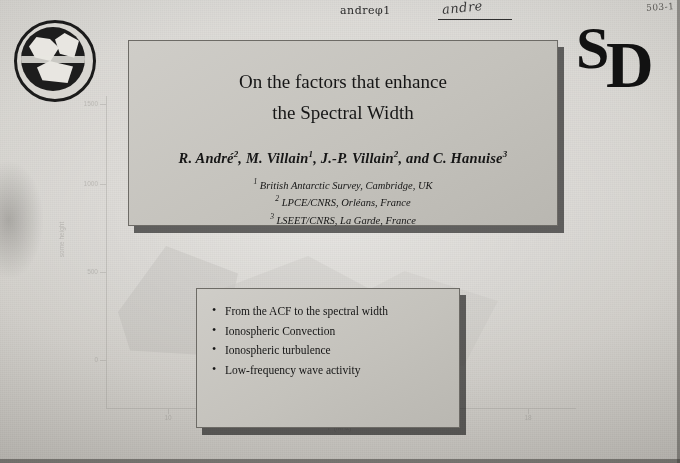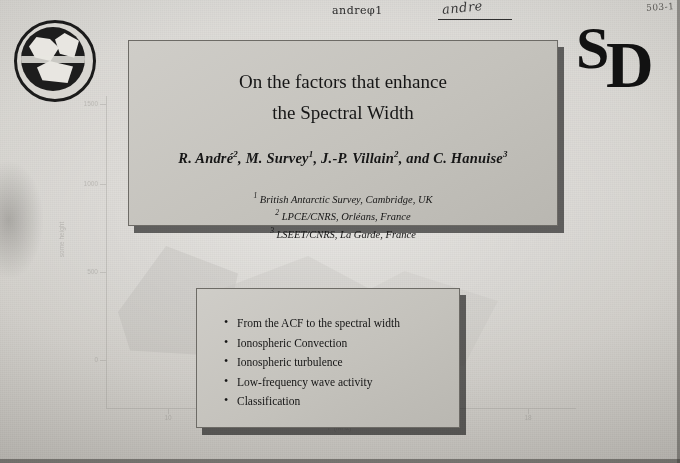--- a/index.html
+++ b/index.html
@@ -189,21 +189,21 @@
   }
 
   
   .handwrite {
     position: absolute;
     font-family: "DejaVu Serif", serif;
     color: #2a2a2a;
     font-size: 11px;
     letter-spacing: 0.5px;
   }
-  #hw-id { left: 332px; top: 4px; text-align: right; }
+  #hw-id { left: 340px; top: 4px; text-align: right; }
   #hw-sig {
     left: 442px; top: 0px;
     font-style: italic;
     font-size: 13px;
     transform: rotate(-6deg);
     color: #3a3a3a;
   }
   #hw-sig-underline {
     position: absolute;
     left: 438px; top: 19px;
@@ -245,38 +245,38 @@
   }
   .t-authors {
     font-size: 14.5px;
     font-weight: bold;
     font-style: italic;
     margin-top: 24px;
     letter-spacing: 0.2px;
   }
   .t-authors sup { font-size: 9px; font-weight: bold; }
   .t-affils {
-    margin-top: 22px;
+    margin-top: 8px;
     font-size: 10.5px;
     font-style: italic;
     line-height: 14px;
     text-align: center;
   }
   .t-affils .line { white-space: nowrap; }
   .t-affils sup { font-size: 7.5px; }
 
   
   #slide-bullets {
     left: 196px;
     top: 288px;
     width: 262px;
     height: 138px;
   }
   #slide-bullets ul {
-    margin: 12px;
+    margin: 0;
     padding: 13px 10px 0 28px;
     list-style: none;
   }
   #slide-bullets li {
     font-size: 11.5px;
     line-height: 19.5px;
     color: #151515;
     position: relative;
   }
   #slide-bullets li::before {
@@ -364,35 +364,34 @@
   <div class="handwrite" id="hw-id">andreφ1</div>
   <div class="handwrite" id="hw-sig">andre</div>
   <div id="hw-sig-underline"></div>
   <div class="handwrite" id="hw-corner">503-1</div>
 
   <div class="slide" id="slide-title">
     <div class="inner">
       <div class="t-main">On the factors that enhance</div>
       <div class="t-main" style="margin-top:6px;">the Spectral Width</div>
       <div class="t-authors">
-        <span>R. André</span><sup>2</sup><span>,&nbsp;</span><span>M. Survey</span><sup>1</sup><span>,&nbsp;</span><span>J.-P. Villain</span><sup>2</sup><span>,&nbsp;and&nbsp;</span><span>C. Hanuise</span><sup>3</sup>
+        <span>R. André</span><sup>2</sup><span>,&nbsp;</span><span>M. Villain</span><sup>1</sup><span>,&nbsp;</span><span>J.-P. Villain</span><sup>2</sup><span>,&nbsp;and&nbsp;</span><span>C. Hanuise</span><sup>3</sup>
       </div>
       <div class="t-affils">
         <div class="line"><sup>1</sup>&nbsp;<span>British Antarctic Survey, Cambridge, UK</span></div>
         <div class="line"><sup>2</sup>&nbsp;<span>LPCE/CNRS, Orléans, France</span></div>
         <div class="line"><sup>3</sup>&nbsp;<span>LSEET/CNRS, La Garde, France</span></div>
       </div>
     </div>
   </div>
 
   <div class="slide" id="slide-bullets">
     <ul>
       <li>From the ACF to the spectral width</li>
       <li>Ionospheric Convection</li>
       <li>Ionospheric turbulence</li>
       <li>Low-frequency wave activity</li>
-      <li>Classification</li>
     </ul>
   </div>
 
   <div class="edge" id="edge-bottom"></div>
   <div class="edge" id="edge-right"></div>
 </div>
 
 </body></html>

